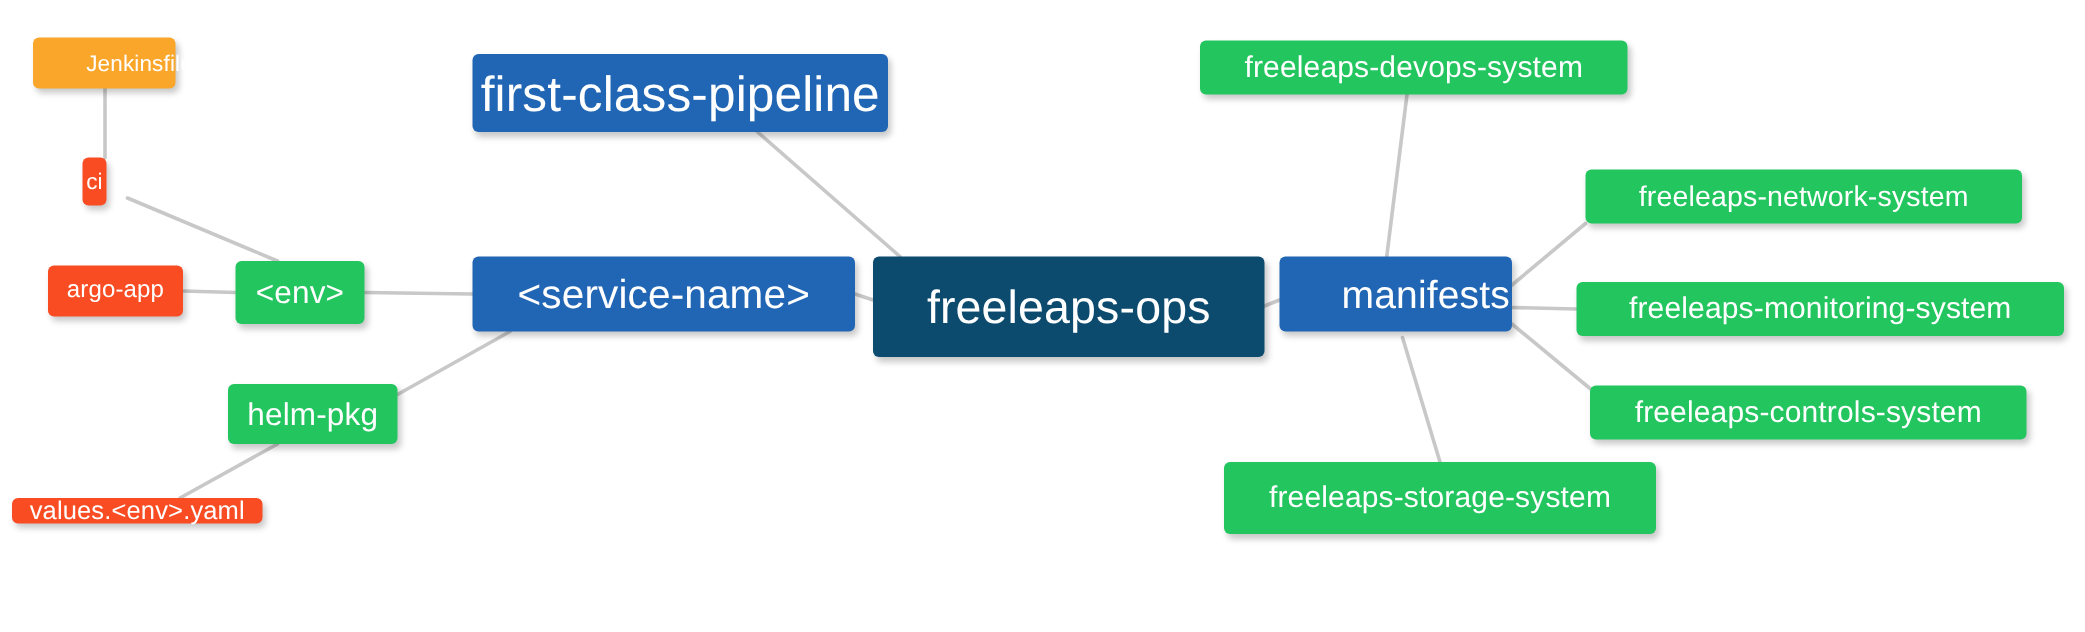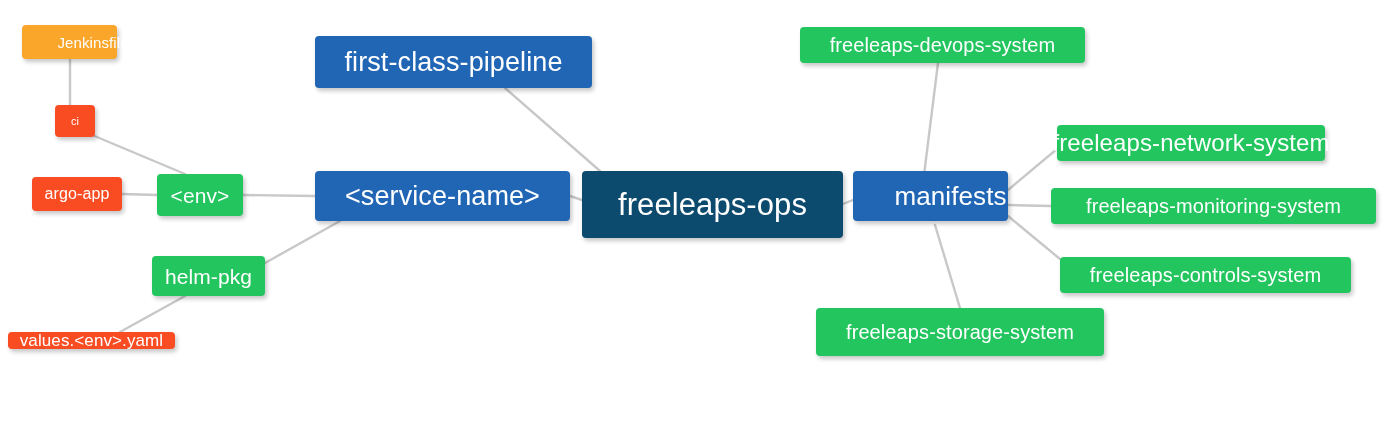--- a/index.html
+++ b/index.html
@@ -58,28 +58,28 @@
       <line x1="505" y1="88" x2="600" y2="171" stroke="#c8c8c8" stroke-width="2.4" stroke-linecap="round"></line>
       <line x1="843" y1="204" x2="853" y2="200" stroke="#c8c8c8" stroke-width="2.4" stroke-linecap="round"></line>
       <line x1="924" y1="175" x2="938" y2="63" stroke="#c8c8c8" stroke-width="2.4" stroke-linecap="round"></line>
       <line x1="1008" y1="190" x2="1057" y2="149" stroke="#c8c8c8" stroke-width="2.4" stroke-linecap="round"></line>
       <line x1="1008" y1="205" x2="1051" y2="206" stroke="#c8c8c8" stroke-width="2.4" stroke-linecap="round"></line>
       <line x1="1008" y1="216" x2="1060" y2="259" stroke="#c8c8c8" stroke-width="2.4" stroke-linecap="round"></line>
       <line x1="935" y1="225" x2="960" y2="308" stroke="#c8c8c8" stroke-width="2.4" stroke-linecap="round"></line>
     </svg>
   <div id="nodes">
       <div class="node n-orange" style="left: 22px; top: 25px; width: 95px; height: 34px; font-size: 15px;">Jenkinsfile</div>
-      <div class="node n-red" style="left: 55px; top: 105px; width: 40px; height: 32px; font-size: 11px;">ci</div>
+      <div class="node n-red" style="left: 55px; top: 105px; width: 16px; height: 32px; font-size: 15px;">ci</div>
       <div class="node n-red" style="left: 32px; top: 177px; width: 90px; height: 34px; font-size: 16px;">argo-app</div>
       <div class="node n-green" style="left: 157px; top: 174px; width: 86px; height: 42px; font-size: 21px;">&lt;env&gt;</div>
       <div class="node n-green" style="left: 152px; top: 256px; width: 113px; height: 40px; font-size: 21px;">helm-pkg</div>
       <div class="node n-red" style="left: 8px; top: 332px; width: 167px; height: 17px; font-size: 17px;">values.&lt;env&gt;.yaml</div>
-      <div class="node n-blue" style="left: 315px; top: 36px; width: 277px; height: 52px; font-size: 27px;">first-class-pipeline</div>
+      <div class="node n-blue" style="left: 315px; top: 36px; width: 277px; height: 52px; font-size: 33px;">first-class-pipeline</div>
       <div class="node n-blue" style="left: 315px; top: 171px; width: 255px; height: 50px; font-size: 27px;">&lt;service-name&gt;</div>
       <div class="node n-root" style="left: 582px; top: 171px; width: 261px; height: 67px; font-size: 31px;">freeleaps-ops</div>
       <div class="node n-blue" style="left: 853px; top: 171px; width: 155px; height: 50px; font-size: 26px; padding-left: 40px;">manifests</div>
       <div class="node n-green" style="left: 800px; top: 27px; width: 285px; height: 36px; font-size: 20px;">freeleaps-devops-system</div>
-      <div class="node n-green" style="left: 1057px; top: 113px; width: 268px; height: 36px; font-size: 24px; margin-top: 12px;">freeleaps-network-system</div>
+      <div class="node n-green" style="left: 1057px; top: 113px; width: 291px; height: 36px; font-size: 19px;">freeleaps-network-system</div>
       <div class="node n-green" style="left: 1051px; top: 188px; width: 325px; height: 36px; font-size: 20px;">freeleaps-monitoring-system</div>
       <div class="node n-green" style="left: 1060px; top: 257px; width: 291px; height: 36px; font-size: 20px;">freeleaps-controls-system</div>
       <div class="node n-green" style="left: 816px; top: 308px; width: 288px; height: 48px; font-size: 20px;">freeleaps-storage-system</div>
     </div>
 </div>
 
 </body></html>

